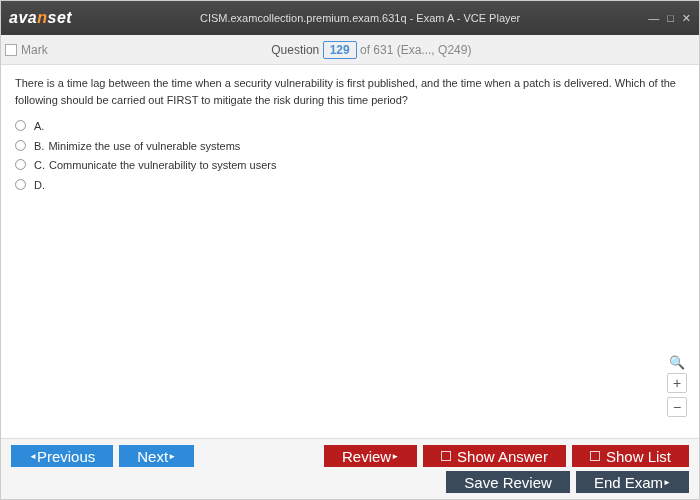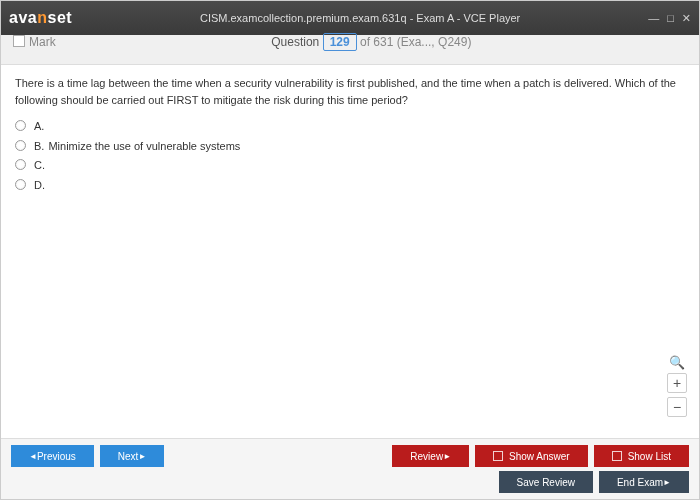--- a/index.html
+++ b/index.html
@@ -1,25 +1,25 @@
 <!DOCTYPE html>
 <html><head>
 <meta charset="utf-8">
 <style>
 * { box-sizing: border-box; margin: 0; padding: 0; font-family: Arial, sans-serif; }
 body { background: #fff; width: 700px; height: 500px; overflow: hidden; position: relative; border: 1px solid #ccc; }
 
 .titlebar { background: linear-gradient(to bottom, #4a4a4a, #3a3a3a); height: 34px; display: flex; align-items: center; padding: 0 8px; color: #fff; }
-.logo { font-size: 16px; font-weight: bold; letter-spacing: 0.5px; }
+.logo { font-size: 16px; font-weight: bold; letter-spacing: 0.5px; font-style: italic; }
 .logo .orange { color: #ff9933; }
 .title-text { flex: 1; text-align: center; font-size: 11px; color: #ddd; }
 .win-controls { display: flex; gap: 8px; font-size: 11px; color: #ccc; }
 .win-controls span { cursor: pointer; }
 
-.question-bar { background: #f0f0f0; border-bottom: 1px solid #ddd; height: 30px; display: flex; padding: 0 12px; font-size: 12px; color: #666; }
+.question-bar { background: #f0f0f0; border-bottom: 1px solid #ddd; height: 30px; display: flex; align-items: center; padding: 0 4px; font-size: 12px; color: #666; }
 .mark-check { margin-right: 4px; width: 12px; height: 12px; border: 1px solid #aaa; background: #fff; display: inline-block; }
 .mark-label { color: #888; }
 .q-center { flex: 1; text-align: center; }
 .q-num-box { border: 1.5px solid #4a90d9; padding: 1px 6px; color: #4a90d9; font-weight: bold; border-radius: 2px; margin-top: 12px; }
 .q-label { color: #555; }
 .q-of { color: #888; }
 
 .content { padding: 10px 14px; font-size: 11px; color: #333; line-height: 1.5; height: 360px; position: relative; }
 .q-text { margin-bottom: 10px; }
 .options { margin-top: 4px; }
@@ -27,21 +27,21 @@
 .radio { width: 11px; height: 11px; border: 1px solid #999; border-radius: 50%; margin-right: 8px; margin-top: 2px; flex-shrink: 0; background: radial-gradient(circle, #fff 40%, #eee 100%); }
 .opt-letter { margin-right: 4px; }
 
 .zoom-controls { position: absolute; right: 12px; bottom: 8px; display: flex; flex-direction: column; gap: 4px; align-items: center; }
 .zoom-btn { width: 20px; height: 20px; border: 1px solid #ccc; background: #fff; font-size: 14px; line-height: 18px; text-align: center; color: #555; cursor: pointer; border-radius: 2px; }
 .zoom-icon { width: 16px; height: 16px; color: #aaa; font-size: 13px; text-align: center; }
 
 .footer { position: absolute; bottom: 0; left: 0; right: 0; background: #f5f5f5; border-top: 1px solid #ddd; padding: 6px 10px; }
 .footer-row { display: flex; gap: 6px; margin-bottom: 4px; align-items: center; }
 .footer-row:last-child { margin-bottom: 0; justify-content: flex-end; }
-.btn { height: 22px; font-size: 10px; color: #fff; border: none; padding: 0 18px; cursor: pointer; display: inline-flex; align-items: center; justify-content: center; }
+.btn { height: 22px; font-size: 15px; color: #fff; border: none; padding: 0 18px; cursor: pointer; display: inline-flex; align-items: center; justify-content: center; }
 .btn-blue { background: #2e8bda; }
 .btn-orange { background: #b91c1c; }
 .btn-dark { background: #3a4a5a; }
 .btn-check { width: 10px; height: 10px; border: 1px solid rgba(255,255,255,0.8); margin-right: 6px; display: inline-block; }
 .spacer { flex: 1; }
 .arrow-left::before { content: "◄ "; font-size: 8px; }
 .arrow-right::after { content: " ►"; font-size: 8px; }
 </style>
 </head>
 <body>
@@ -76,20 +76,21 @@
       <span class="opt-letter">A.</span>
     </div>
     <div class="option">
       <span class="radio"></span>
       <span class="opt-letter">B.</span>
       <span>Minimize the use of vulnerable systems</span>
     </div>
     <div class="option">
       <span class="radio"></span>
       <span class="opt-letter">C.</span>
+      <span>Communicate the vulnerability to system users</span>
     </div>
     <div class="option">
       <span class="radio"></span>
       <span class="opt-letter">D.</span>
     </div>
   </div>
 
   <div class="zoom-controls">
     <span class="zoom-icon">🔍</span>
     <span class="zoom-btn">+</span>

